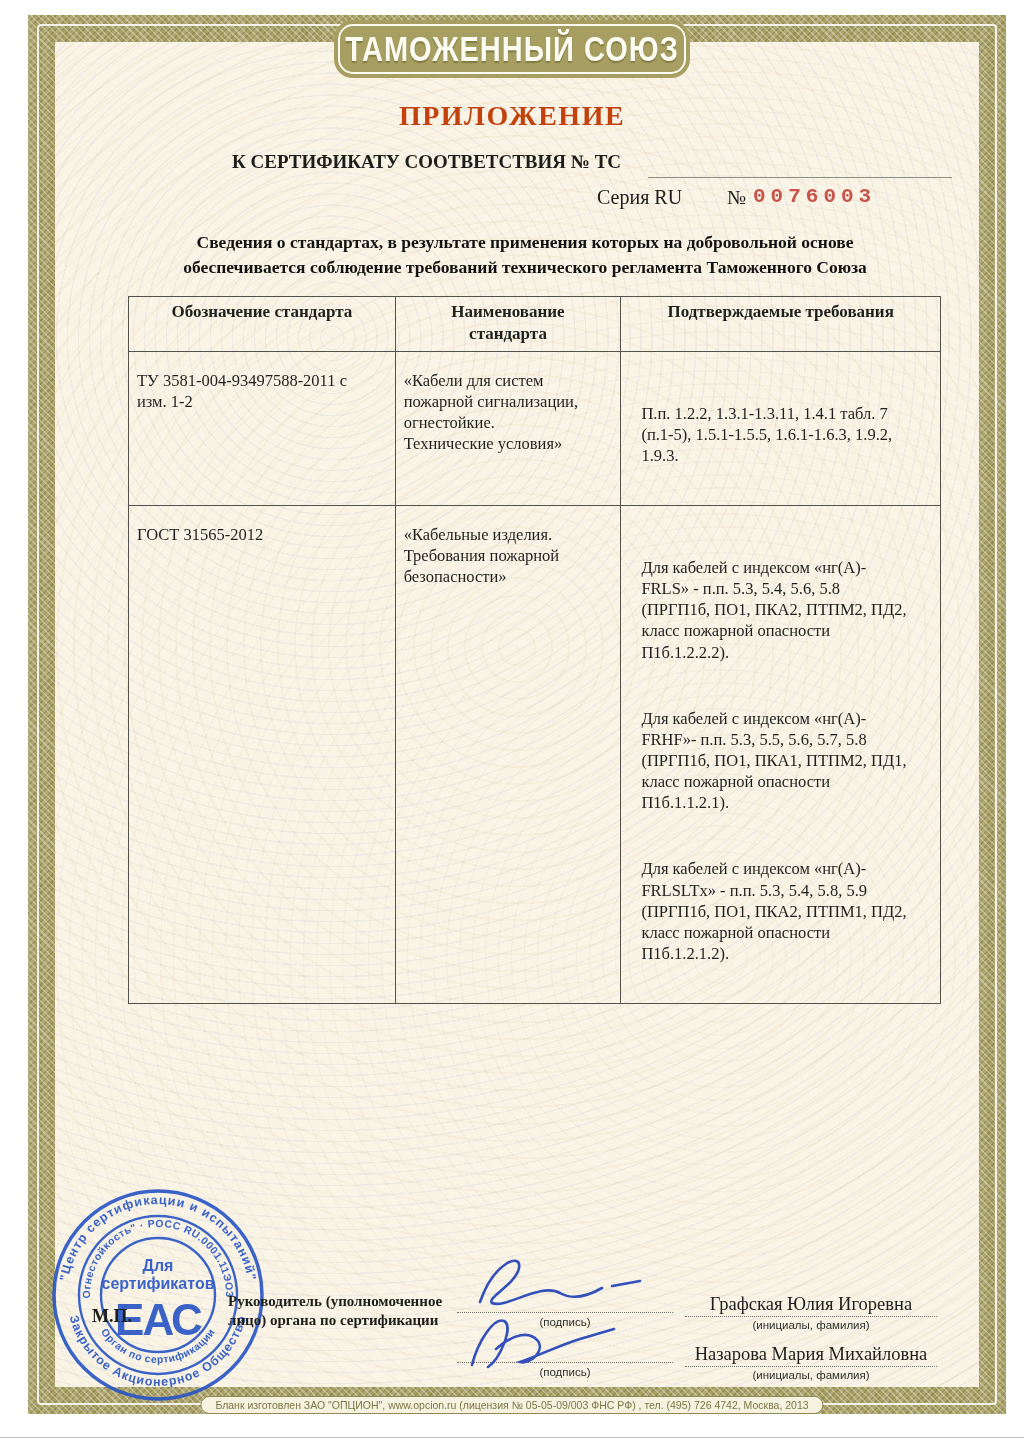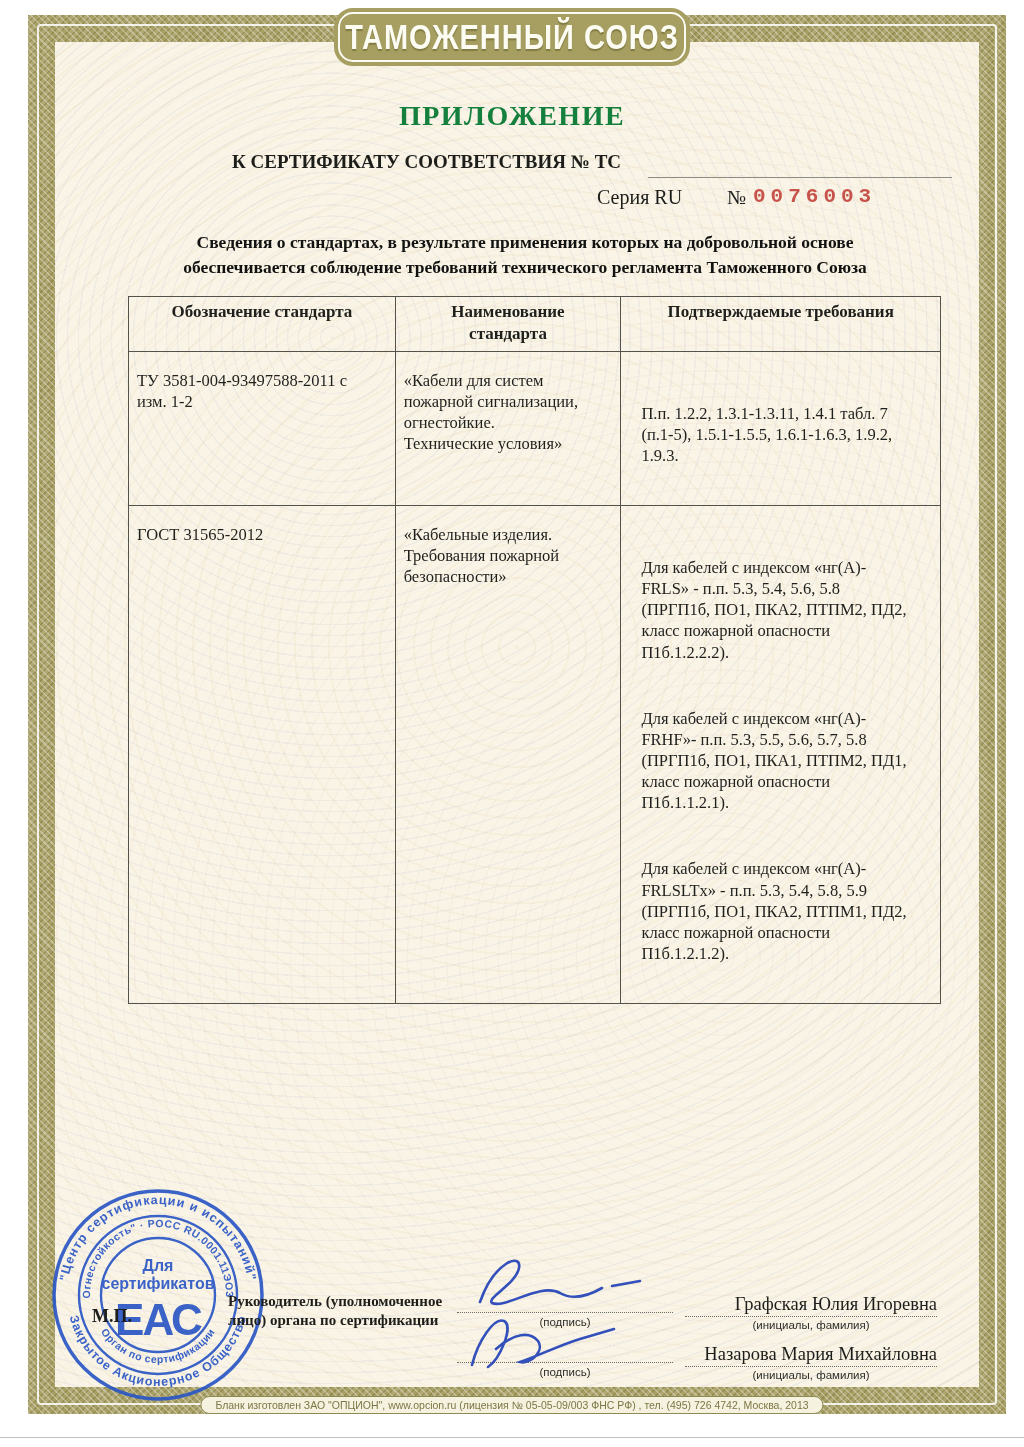--- a/index.html
+++ b/index.html
@@ -25,33 +25,33 @@
   .frame-inner {
     position:absolute; inset:27px;
     background-color:#f9f4e6;
     background-image:
       repeating-radial-gradient(circle at 30% 22%, rgba(140,150,205,.09) 0 1.5px, transparent 1.5px 11px),
       repeating-radial-gradient(circle at 72% 68%, rgba(215,160,150,.07) 0 1.5px, transparent 1.5px 13px),
       repeating-radial-gradient(circle at 50% 45%, rgba(212,192,125,.10) 0 2px, transparent 2px 17px);
   }
   
   .banner {
-    position:absolute; top:12px; left:50%; transform:translateX(-50%);
+    position:absolute; top:24px; left:50%; transform:translateX(-50%);
     width:348px; height:50px; background:#a79f61;
     border:2px solid #fcfbf2; outline:4px solid #a79f61; border-radius:15px;
     display:flex; align-items:center; justify-content:center;
   }
   .banner-text {
     font-family:"Liberation Sans", sans-serif; font-weight:700; font-size:29px;
     color:#fdfcf3; letter-spacing:1px; transform:scaleY(1.18);
     text-shadow:0 2px 1px rgba(98,92,42,.55); white-space:nowrap;
   }
   .doc-title {
     position:absolute; top:100px; left:0; width:100%; text-align:center;
-    font-size:28px; font-weight:700; letter-spacing:1.5px; color:#15803d;
+    font-size:28px; font-weight:700; letter-spacing:1.5px; color:#c2410c;
   }
   .cert-label { position:absolute; top:151px; left:232px; font-size:19px; font-weight:700; white-space:nowrap; }
   .cert-number { position:absolute; top:146px; left:650px; width:300px; text-align:center; font-size:19px; font-weight:700; white-space:nowrap; }
   .cert-underline { position:absolute; top:177px; left:648px; width:304px; border-bottom:1.5px solid #8d8d86; }
   .series-label { position:absolute; top:186px; left:597px; font-size:20px; }
   .number-sign { position:absolute; top:186px; left:727px; font-size:20px; }
   .serial-number {
     position:absolute; top:185px; left:753px;
     font-family:"Liberation Mono", monospace; font-weight:700; font-size:21px;
     letter-spacing:5px;
@@ -79,21 +79,21 @@
   .sig-label { position:absolute; left:228px; width:262px; font-size:15px; font-weight:700; line-height:1.25; white-space:pre-line; }
   .sig-label.r1 { top:1292px; }
   .sig-label.r2 { top:1345px; }
   .sig-line { position:absolute; left:457px; width:216px; height:20px; border-bottom:1px dotted #6d6d68; }
   .sig-line.r1 { top:1293px; } .sig-line.r2 { top:1343px; }
   .sig-caption {
     position:absolute; left:457px; width:216px; text-align:center;
     font-family:"Liberation Sans", sans-serif; font-size:11.5px; color:#2e2e2b;
   }
   .sig-caption.r1 { top:1316px; } .sig-caption.r2 { top:1366px; }
-  .sig-name { position:absolute; left:685px; width:252px; text-align:right; font-size:18.5px; white-space:nowrap; }
+  .sig-name { position:absolute; left:685px; width:252px; text-align:center; font-size:18.5px; white-space:nowrap; }
   .sig-name.r1 { top:1294px; } .sig-name.r2 { top:1344px; }
   .name-line { position:absolute; left:685px; width:252px; border-bottom:1px dotted #6d6d68; }
   .name-line.r1 { top:1316px; } .name-line.r2 { top:1366px; }
   .name-caption {
     position:absolute; left:685px; width:252px; text-align:center;
     font-family:"Liberation Sans", sans-serif; font-size:11.5px; color:#2e2e2b;
   }
   .name-caption.r1 { top:1319px; } .name-caption.r2 { top:1369px; }
   
   .stamp { position:absolute; left:46px; top:1183px; width:224px; height:224px; opacity:.92; }

